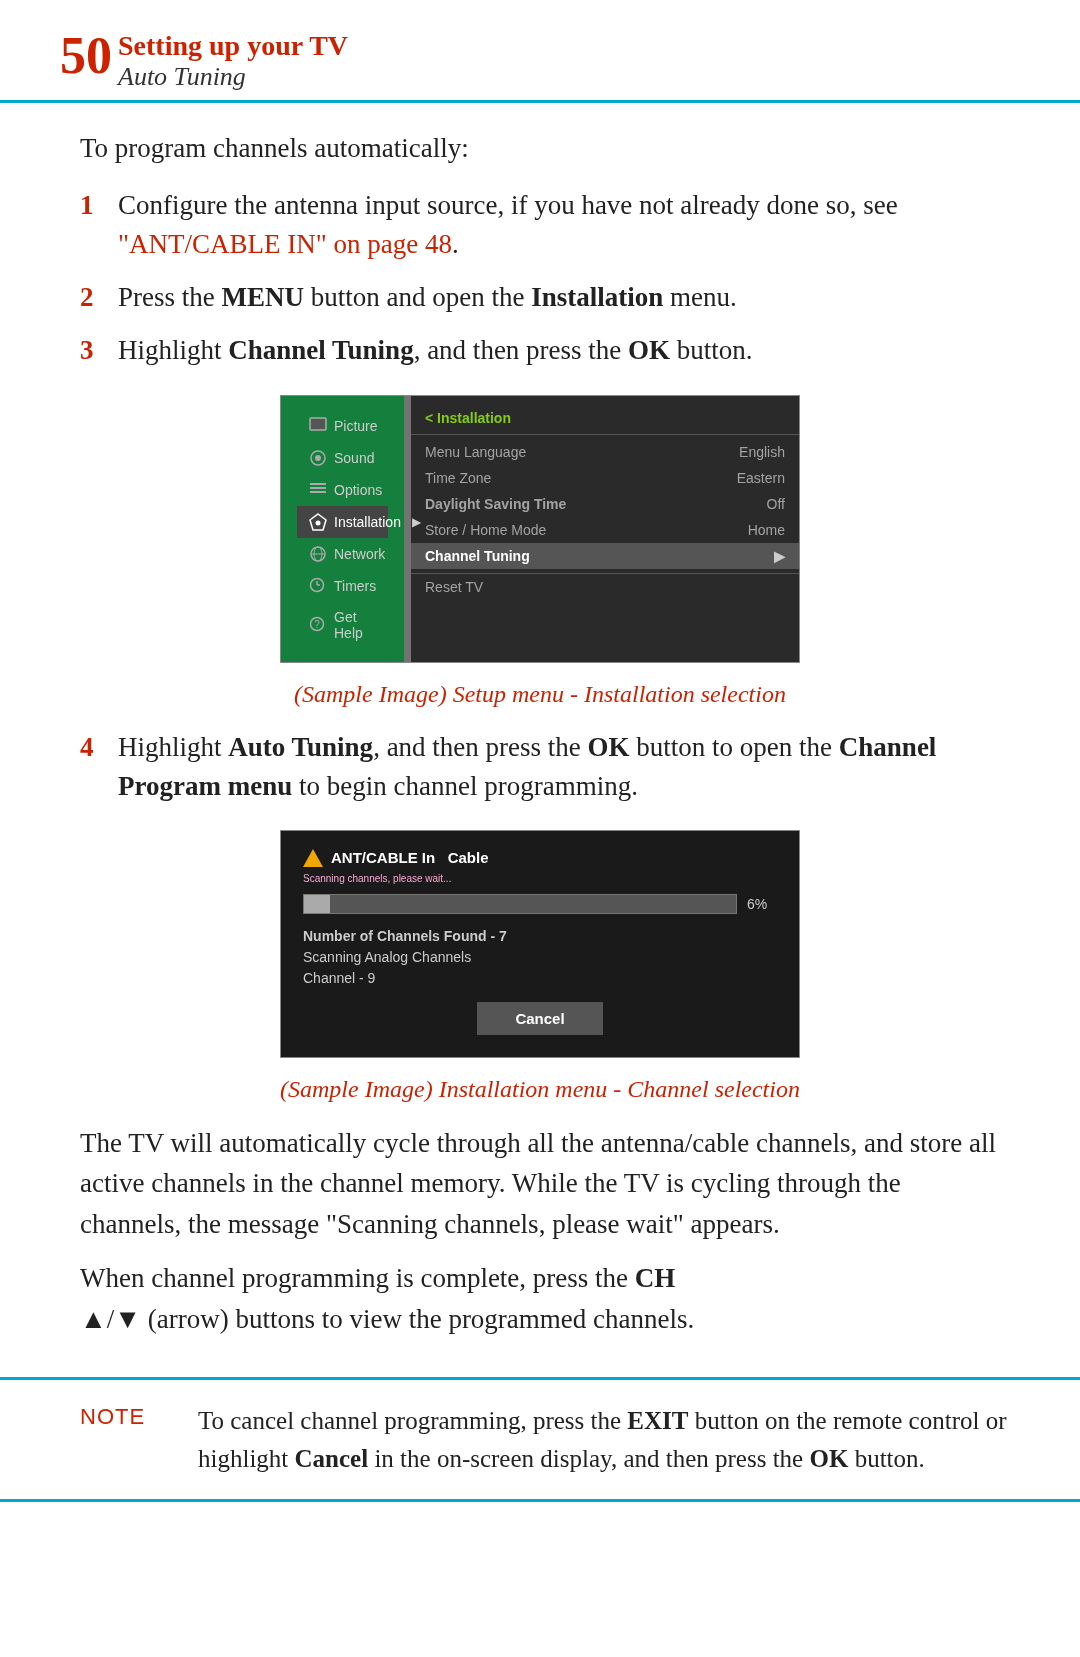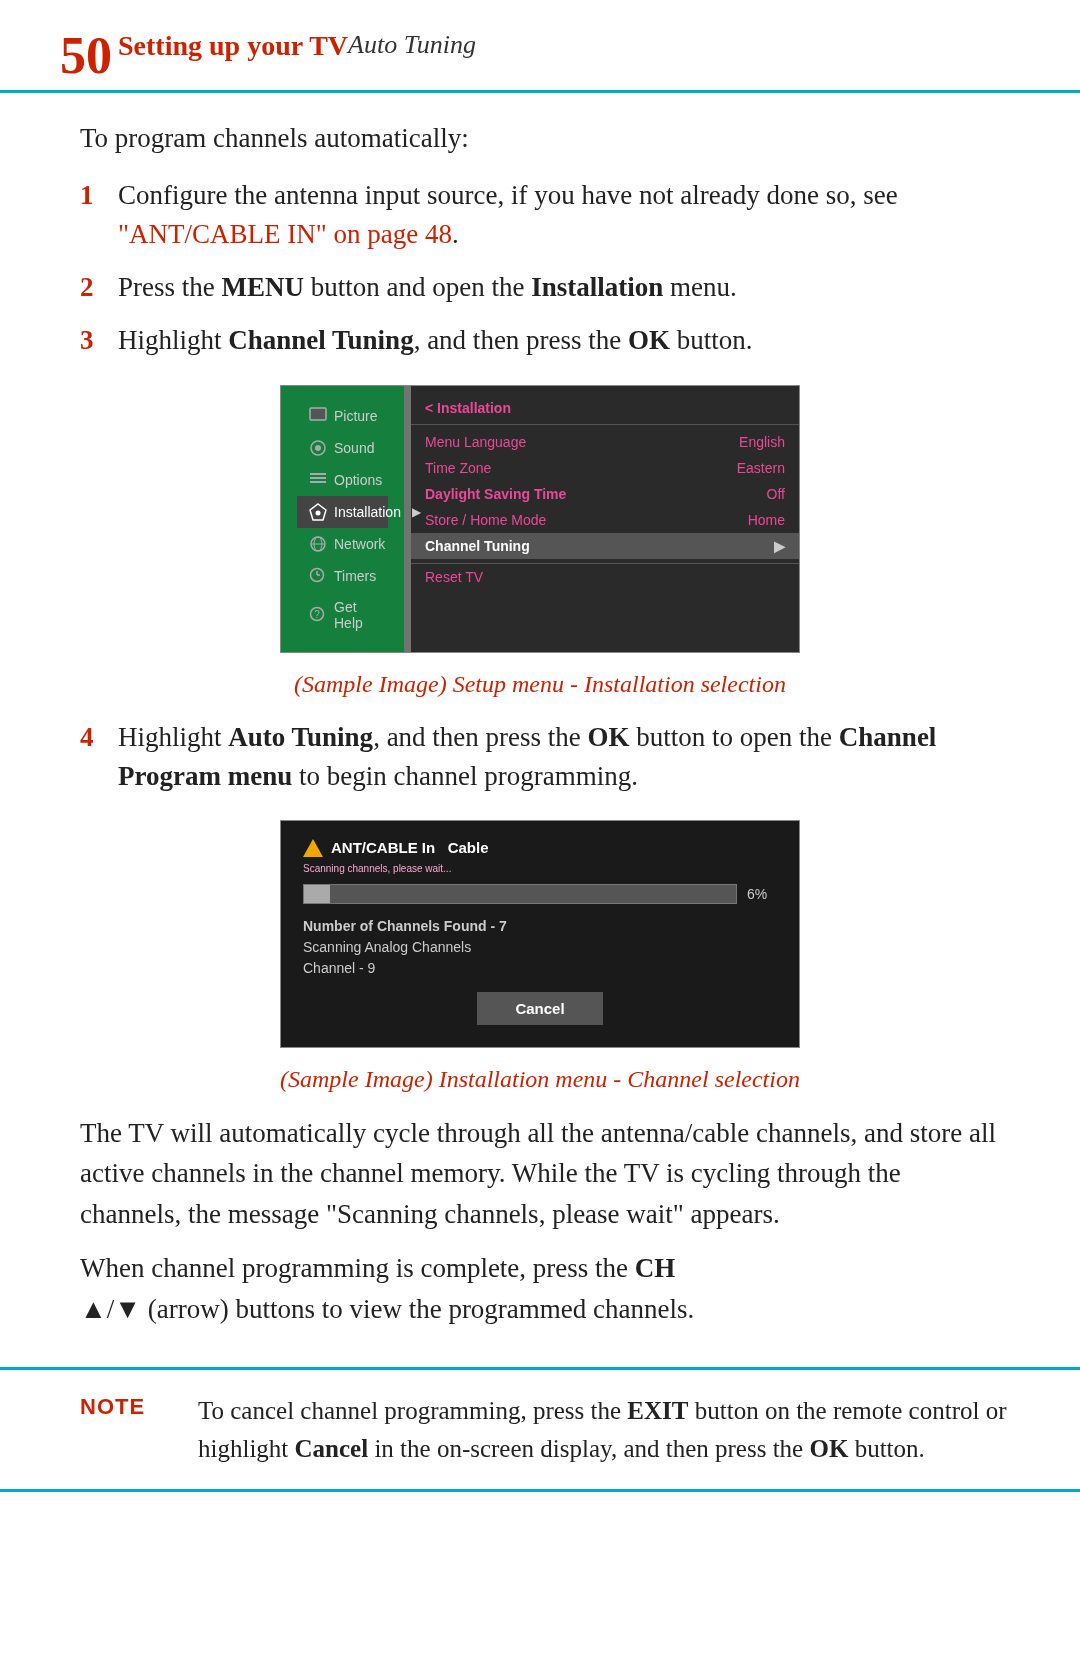--- a/index.html
+++ b/index.html
@@ -24,21 +24,21 @@
     }
     .page-number {
       font-size: 52px;
       font-weight: bold;
       color: #cc2200;
       line-height: 1;
       margin-right: 6px;
     }
     .header-text-block {
       display: flex;
-      flex-direction: row;
+      flex-direction: column;
     }
     .header-title {
       font-size: 28px;
       font-weight: bold;
       color: #cc2200;
     }
     .header-subtitle {
       font-size: 26px;
       font-style: italic;
       color: #333;
@@ -123,32 +123,32 @@
       height: 18px;
       display: inline-block;
       flex-shrink: 0;
     }
     .menu-main {
       flex: 1;
       padding: 10px 0;
     }
     .menu-header {
       font-weight: bold;
-      color: #ec4899;
+      color: #84cc16;
       padding: 4px 14px 8px 14px;
       font-size: 14px;
       border-bottom: 1px solid #555;
       margin-bottom: 4px;
     }
     .menu-row {
       display: flex;
       justify-content: space-between;
       padding: 5px 14px;
       font-size: 14px;
-      color: #ec4899;
+      color: #a3a3a3;
     }
     .menu-row.highlighted {
       background: #555;
       color: #fff;
       font-weight: bold;
     }
     .menu-row .row-arrow {
       color: #ccc;
     }
 
@@ -251,21 +251,21 @@
       border-top: 3px solid #00aacc;
       border-bottom: 3px solid #00aacc;
       padding: 22px 60px 22px 80px;
       display: flex;
       align-items: flex-start;
       gap: 28px;
     }
     .note-label {
       font-family: Arial, sans-serif;
       font-size: 22px;
-      font-weight: bold;
+      font-weight: normal;
       color: #cc2200;
       letter-spacing: 1px;
       min-width: 90px;
       margin-top: 2px;
     }
     .note-text {
       font-size: 25px;
       line-height: 1.5;
       color: #222;
     }

